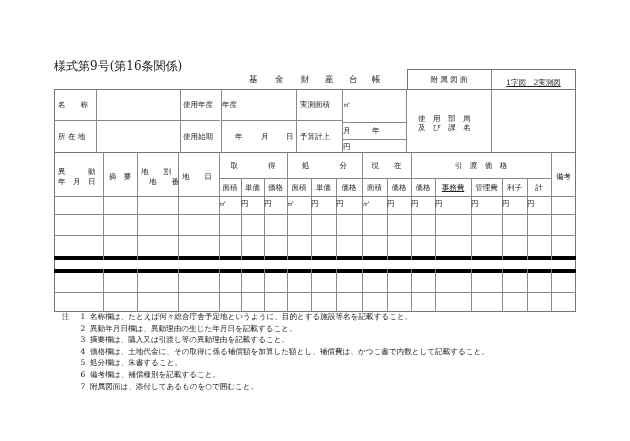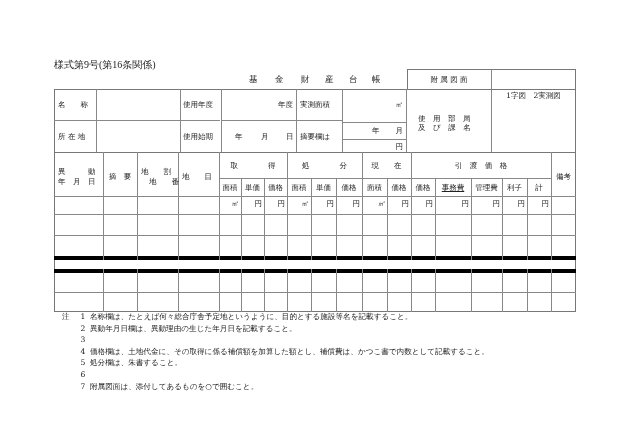--- a/index.html
+++ b/index.html
@@ -1,26 +1,26 @@
 <!DOCTYPE html>
 <html><head>
 <meta charset="utf-8">
 <style>
   html, body { margin:0; padding:0; background:#ffffff; }
   body { width:630px; height:441px; position:relative; overflow:hidden;
          font-family:"DejaVu Serif","Liberation Serif",serif; color:#222; }
   .abs { position:absolute; }
-  .form-label { left:54px; top:58px; font-size:10px;font-family:Liberation Serif, serif; }
+  .form-label { left:54px; top:58px; font-size:12px; }
   .doc-title { top:74px; left:222px; width:180px; font-size:8.5px; letter-spacing:0; }
   .doc-title span { position:absolute; top:0; }
   .box { position:absolute; border:1px solid #777; box-sizing:border-box; }
   .ln { position:absolute; background:#888; }
   .t { position:absolute; font-size:7.5px; white-space:nowrap; line-height:1; }
   .c { text-align:center; }
-  .r { text-align:right; }
+  .r { text-align:left; }
   .thick { position:absolute; background:#000; height:4px; left:54px; width:522px; }
   .notes { position:absolute; left:62px; top:311px; font-size:7.6px; line-height:11.6px; }
   .notes .row { display:flex; }
   .notes .n1 { width:14px; }
   .notes .n2 { width:14px; text-align:center; }
 </style>
 </head>
 <body>
 
 <div class="abs form-label">様式第9号(第16条関係)</div>
@@ -30,21 +30,21 @@
   <span style="left:53px">金</span>
   <span style="left:79px">財</span>
   <span style="left:103px">産</span>
   <span style="left:127px">台</span>
   <span style="left:150px">帳</span>
 </div>
 
 <div class="box" style="left:407px;top:69px;width:169px;height:21px;"></div>
 <div class="ln" style="left:491px;top:69px;width:1px;height:83px;"></div>
 <div class="t c" style="left:407px;top:76px;width:84px;">附 属 図 面</div>
-<div class="t c" style="left:491px;top:92px;width:85px;">1字図　2実測図</div>
+<div class="t c" style="left:491px;top:79px;width:85px;text-decoration:underline;">1字図　2実測図</div>
 
 <div class="box" style="left:54px;top:89px;width:522px;height:64px;"></div>
 <div class="ln" style="left:54px;top:120px;width:166px;height:1px;"></div>
 <div class="ln" style="left:96px;top:89px;width:1px;height:63px;"></div>
 <div class="ln" style="left:180px;top:89px;width:1px;height:63px;"></div>
 <div class="ln" style="left:221px;top:89px;width:1px;height:63px;"></div>
 <div class="ln" style="left:221px;top:120px;width:75px;height:1px;"></div>
 <div class="ln" style="left:296px;top:89px;width:1px;height:63px;"></div>
 <div class="ln" style="left:296px;top:120px;width:46px;height:1px;"></div>
 <div class="ln" style="left:342px;top:89px;width:1px;height:63px;"></div>
@@ -59,21 +59,21 @@
 
 <div class="t" style="left:183px;top:101px;">使用年度</div>
 <div class="t r" style="left:222px;top:101px;width:71px;">年度</div>
 <div class="t" style="left:183px;top:133px;">使用始期</div>
 <div class="t" style="left:235px;top:133px;">年</div>
 <div class="t" style="left:261px;top:133px;">月</div>
 <div class="t" style="left:286px;top:133px;">日</div>
 
 <div class="t" style="left:300px;top:101px;">実測面積</div>
 <div class="t r" style="left:343px;top:101px;width:60px;">㎡</div>
-<div class="t" style="left:300px;top:133px;">摘要欄は</div>
+<div class="t" style="left:300px;top:133px;">予算計上</div>
 <div class="t" style="left:372px;top:127px;">年</div>
 <div class="t r" style="left:343px;top:127px;width:60px;">月</div>
 <div class="t r" style="left:343px;top:143px;width:60px;">円</div>
 
 <div class="t" style="left:418px;top:115px;">使　用　部　局</div>
 <div class="t" style="left:418px;top:124px;">及　び　課　名</div>
 <div class="abs" style="left:492px;top:90px;width:83px;height:61px;"></div>
 
 <div class="box" style="left:54px;top:152px;width:522px;height:160px;"></div>
 
@@ -158,33 +158,35 @@
       <span>名称欄は、たとえば何々総合庁舎予定地というように、目的とする施設等名を記載すること。</span>
     </div>
   <div class="row">
       <span class="n1"></span>
       <span class="n2">2</span>
       <span>異動年月日欄は、異動理由の生じた年月日を記載すること。</span>
     </div>
   <div class="row">
       <span class="n1"></span>
       <span class="n2">3</span>
+      <span>摘要欄は、購入又は引渡し等の異動理由を記載すること。</span>
     </div>
   <div class="row">
       <span class="n1"></span>
       <span class="n2">4</span>
       <span>価格欄は、土地代金に、その取得に係る補償額を加算した額とし、補償費は、かつこ書で内数として記載すること。</span>
     </div>
   <div class="row">
       <span class="n1"></span>
       <span class="n2">5</span>
       <span>処分欄は、朱書すること。</span>
     </div>
   <div class="row">
       <span class="n1"></span>
       <span class="n2">6</span>
+      <span>備考欄は、補償種別を記載すること。</span>
     </div>
   <div class="row">
       <span class="n1"></span>
       <span class="n2">7</span>
       <span>附属図面は、添付してあるものを○で囲むこと。</span>
     </div>
 </div>
 
 </body></html>

